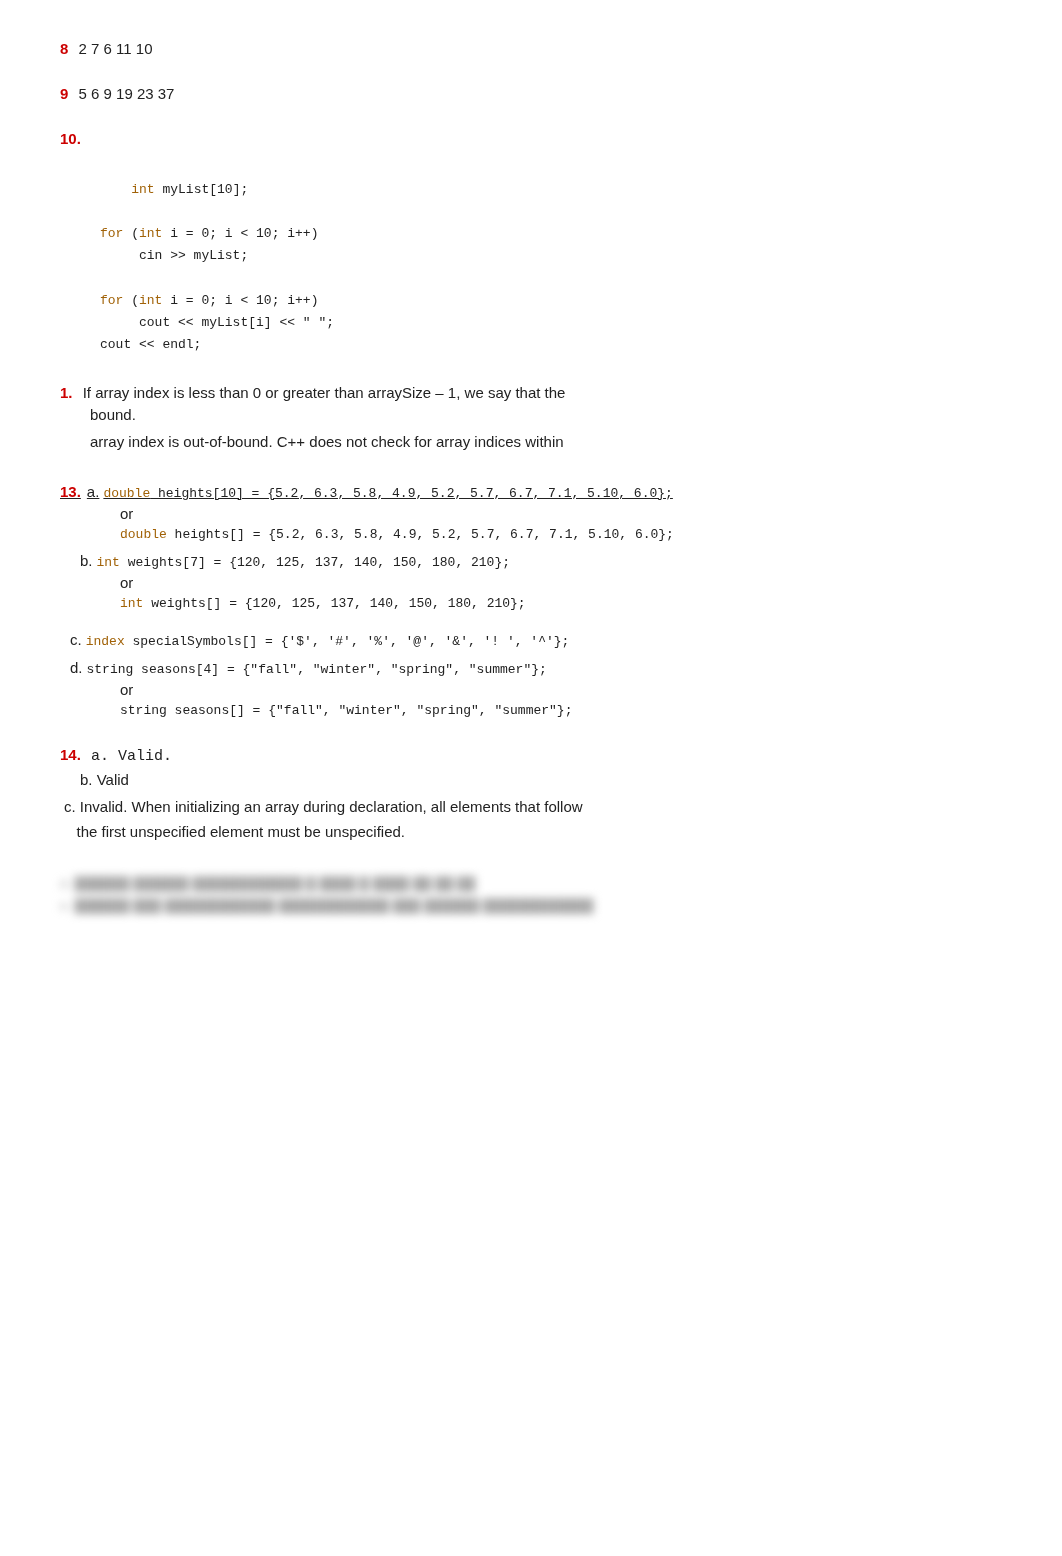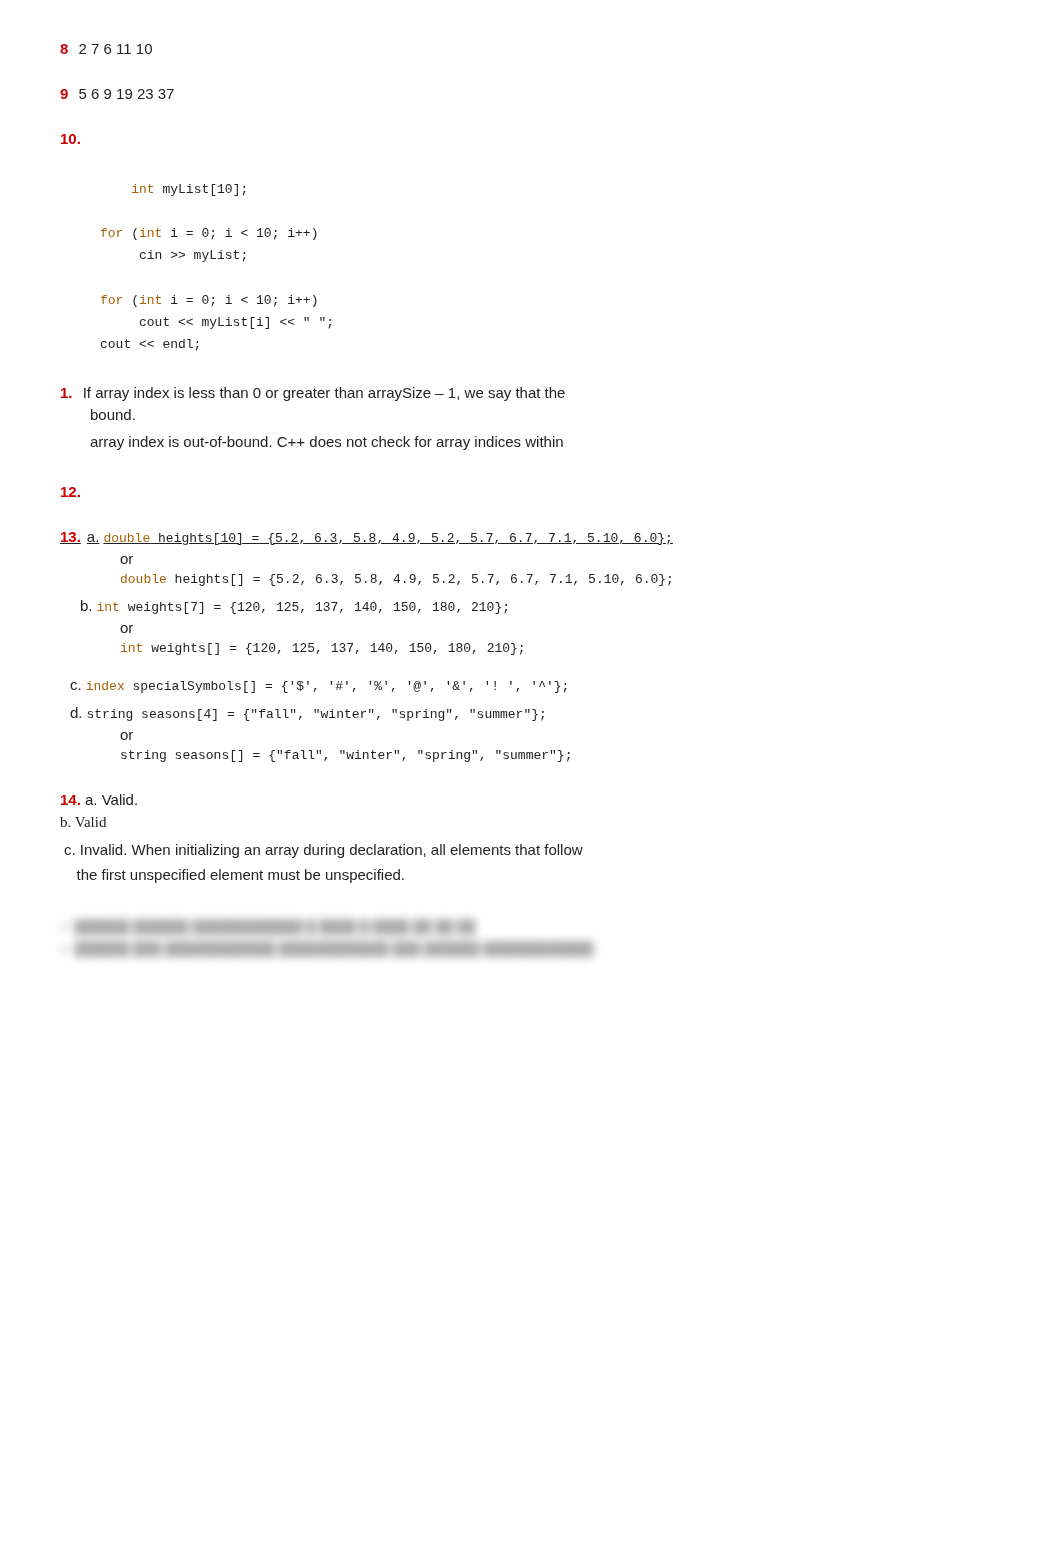--- a/index.html
+++ b/index.html
@@ -79,23 +79,20 @@
 </div>
 
 <div class="section">
   <span class="section-number">1.</span>
   <span style="margin-left:6px;">If array index is less than 0 or greater than arraySize – 1,  we say that the</span>
   <div class="text-line">bound.</div>
   <div class="text-line">array index is out-of-bound. C++ does not check for array indices within</div>
 </div>
 
 <div class="section">
-  <div class="section-title-only">
-    <span class="section-number">12.</span>
-  </div>
 </div>
 
 <div class="section">
   <div style="display:flex; align-items:baseline; margin-bottom:4px;text-decoration:underline;">
     <span class="section-number" style="margin-right:6px;">13.</span>
     <span style="margin-right:4px;">a.</span>
     <code><span class="kw">double</span> heights[10] = {5.2, 6.3, 5.8, 4.9, 5.2, 5.7, 6.7, 7.1, 5.10, 6.0};</code>
   </div>
   <div style="margin-left:60px; margin-bottom:2px;">or</div>
   <div style="margin-left:60px; margin-bottom:10px;">
@@ -122,22 +119,22 @@
   </div>
   <div style="margin-left:60px; margin-bottom:2px;">or</div>
   <div style="margin-left:60px; margin-bottom:4px;">
     <code>string seasons[] = {"fall", "winter", "spring", "summer"};</code>
   </div>
 </div>
 
 <div class="section">
   <div style="margin-bottom:6px;">
     <span class="section-number">14.</span>
-    <span style="">a. Valid.</span>
+    <span style="margin-left:6px;font-family:Liberation Mono, monospace;">a. Valid.</span>
   </div>
-  <div style="margin-bottom:6px; margin-left:0;font-family:Liberation Serif, serif;">b. Valid</div>
+  <div style="margin-bottom:6px; margin-left:20px;">b. Valid</div>
   <div style="margin-left:4px; line-height:1.7;">c. Invalid. When initializing an array during declaration, all elements that follow<br>&nbsp;&nbsp;&nbsp;the first unspecified element must be unspecified.</div>
 </div>
 
 <div class="blurred" style="margin-top:10px;">
   d. ██████ ██████ ████████████ █ ████ █ ████ ██ ██ ██<br>
   e. ██████ ███ ████████████ ████████████ ███ ██████ ████████████
 </div>
 
 </body></html>

